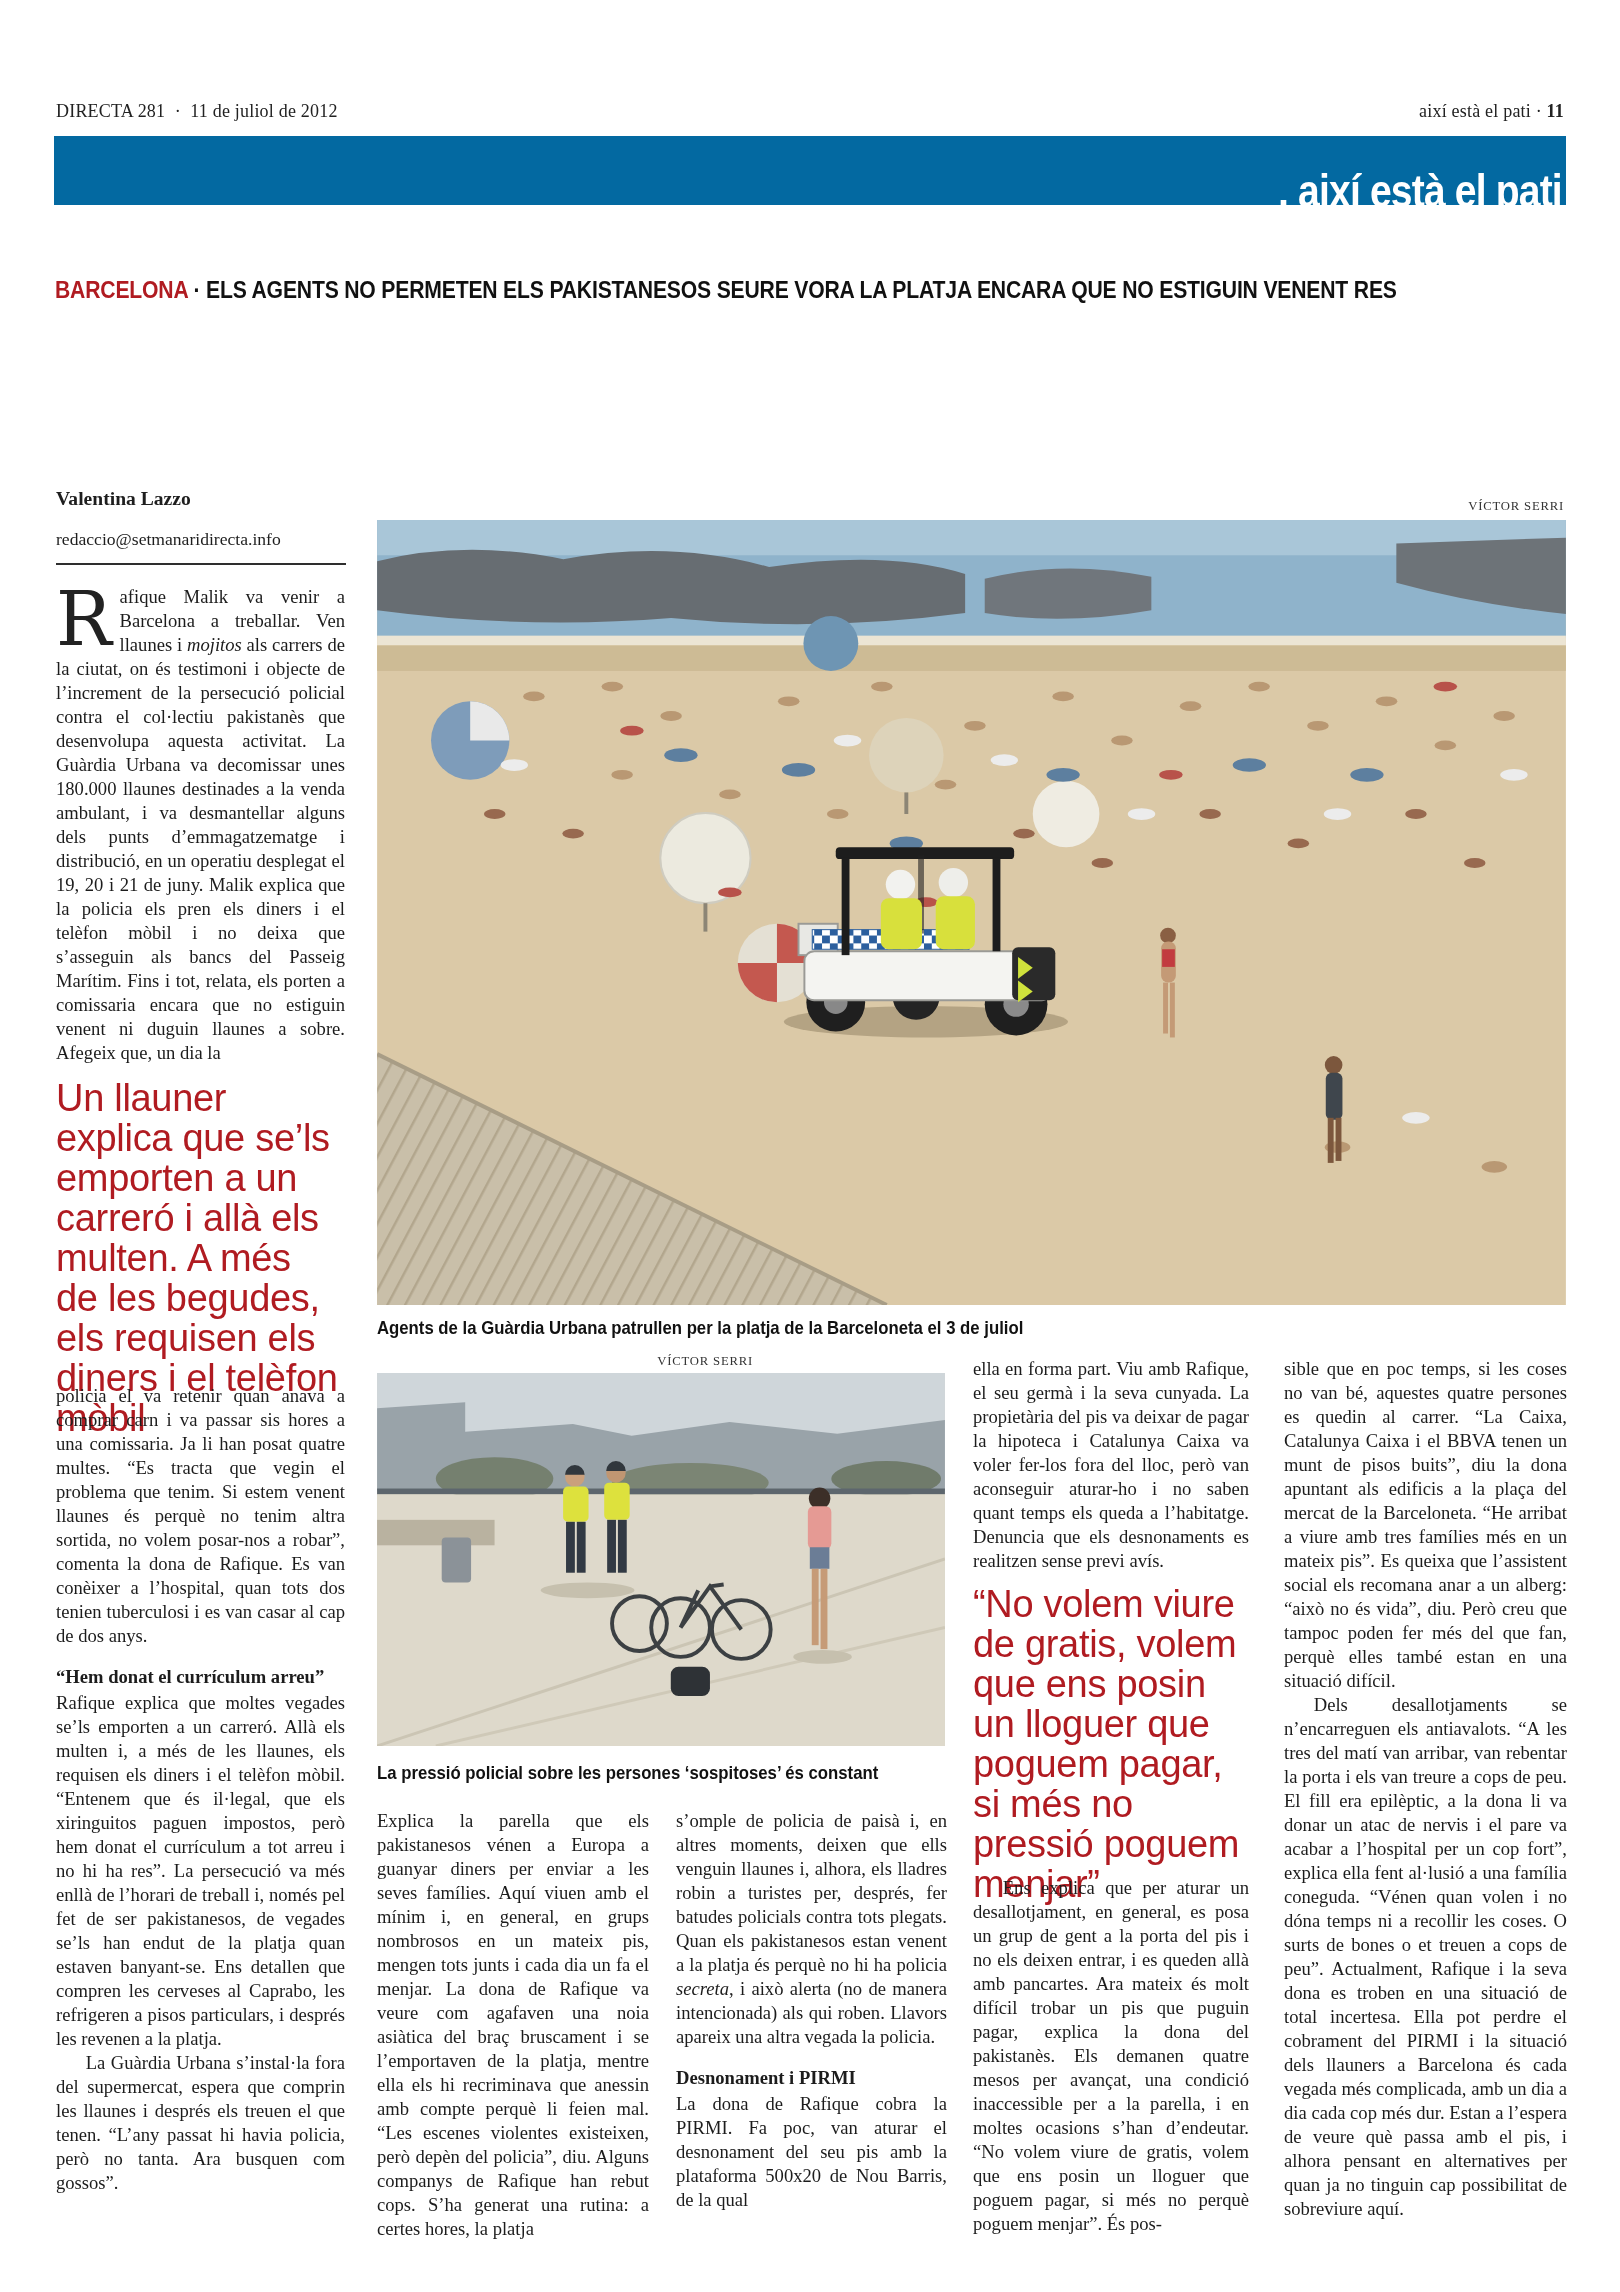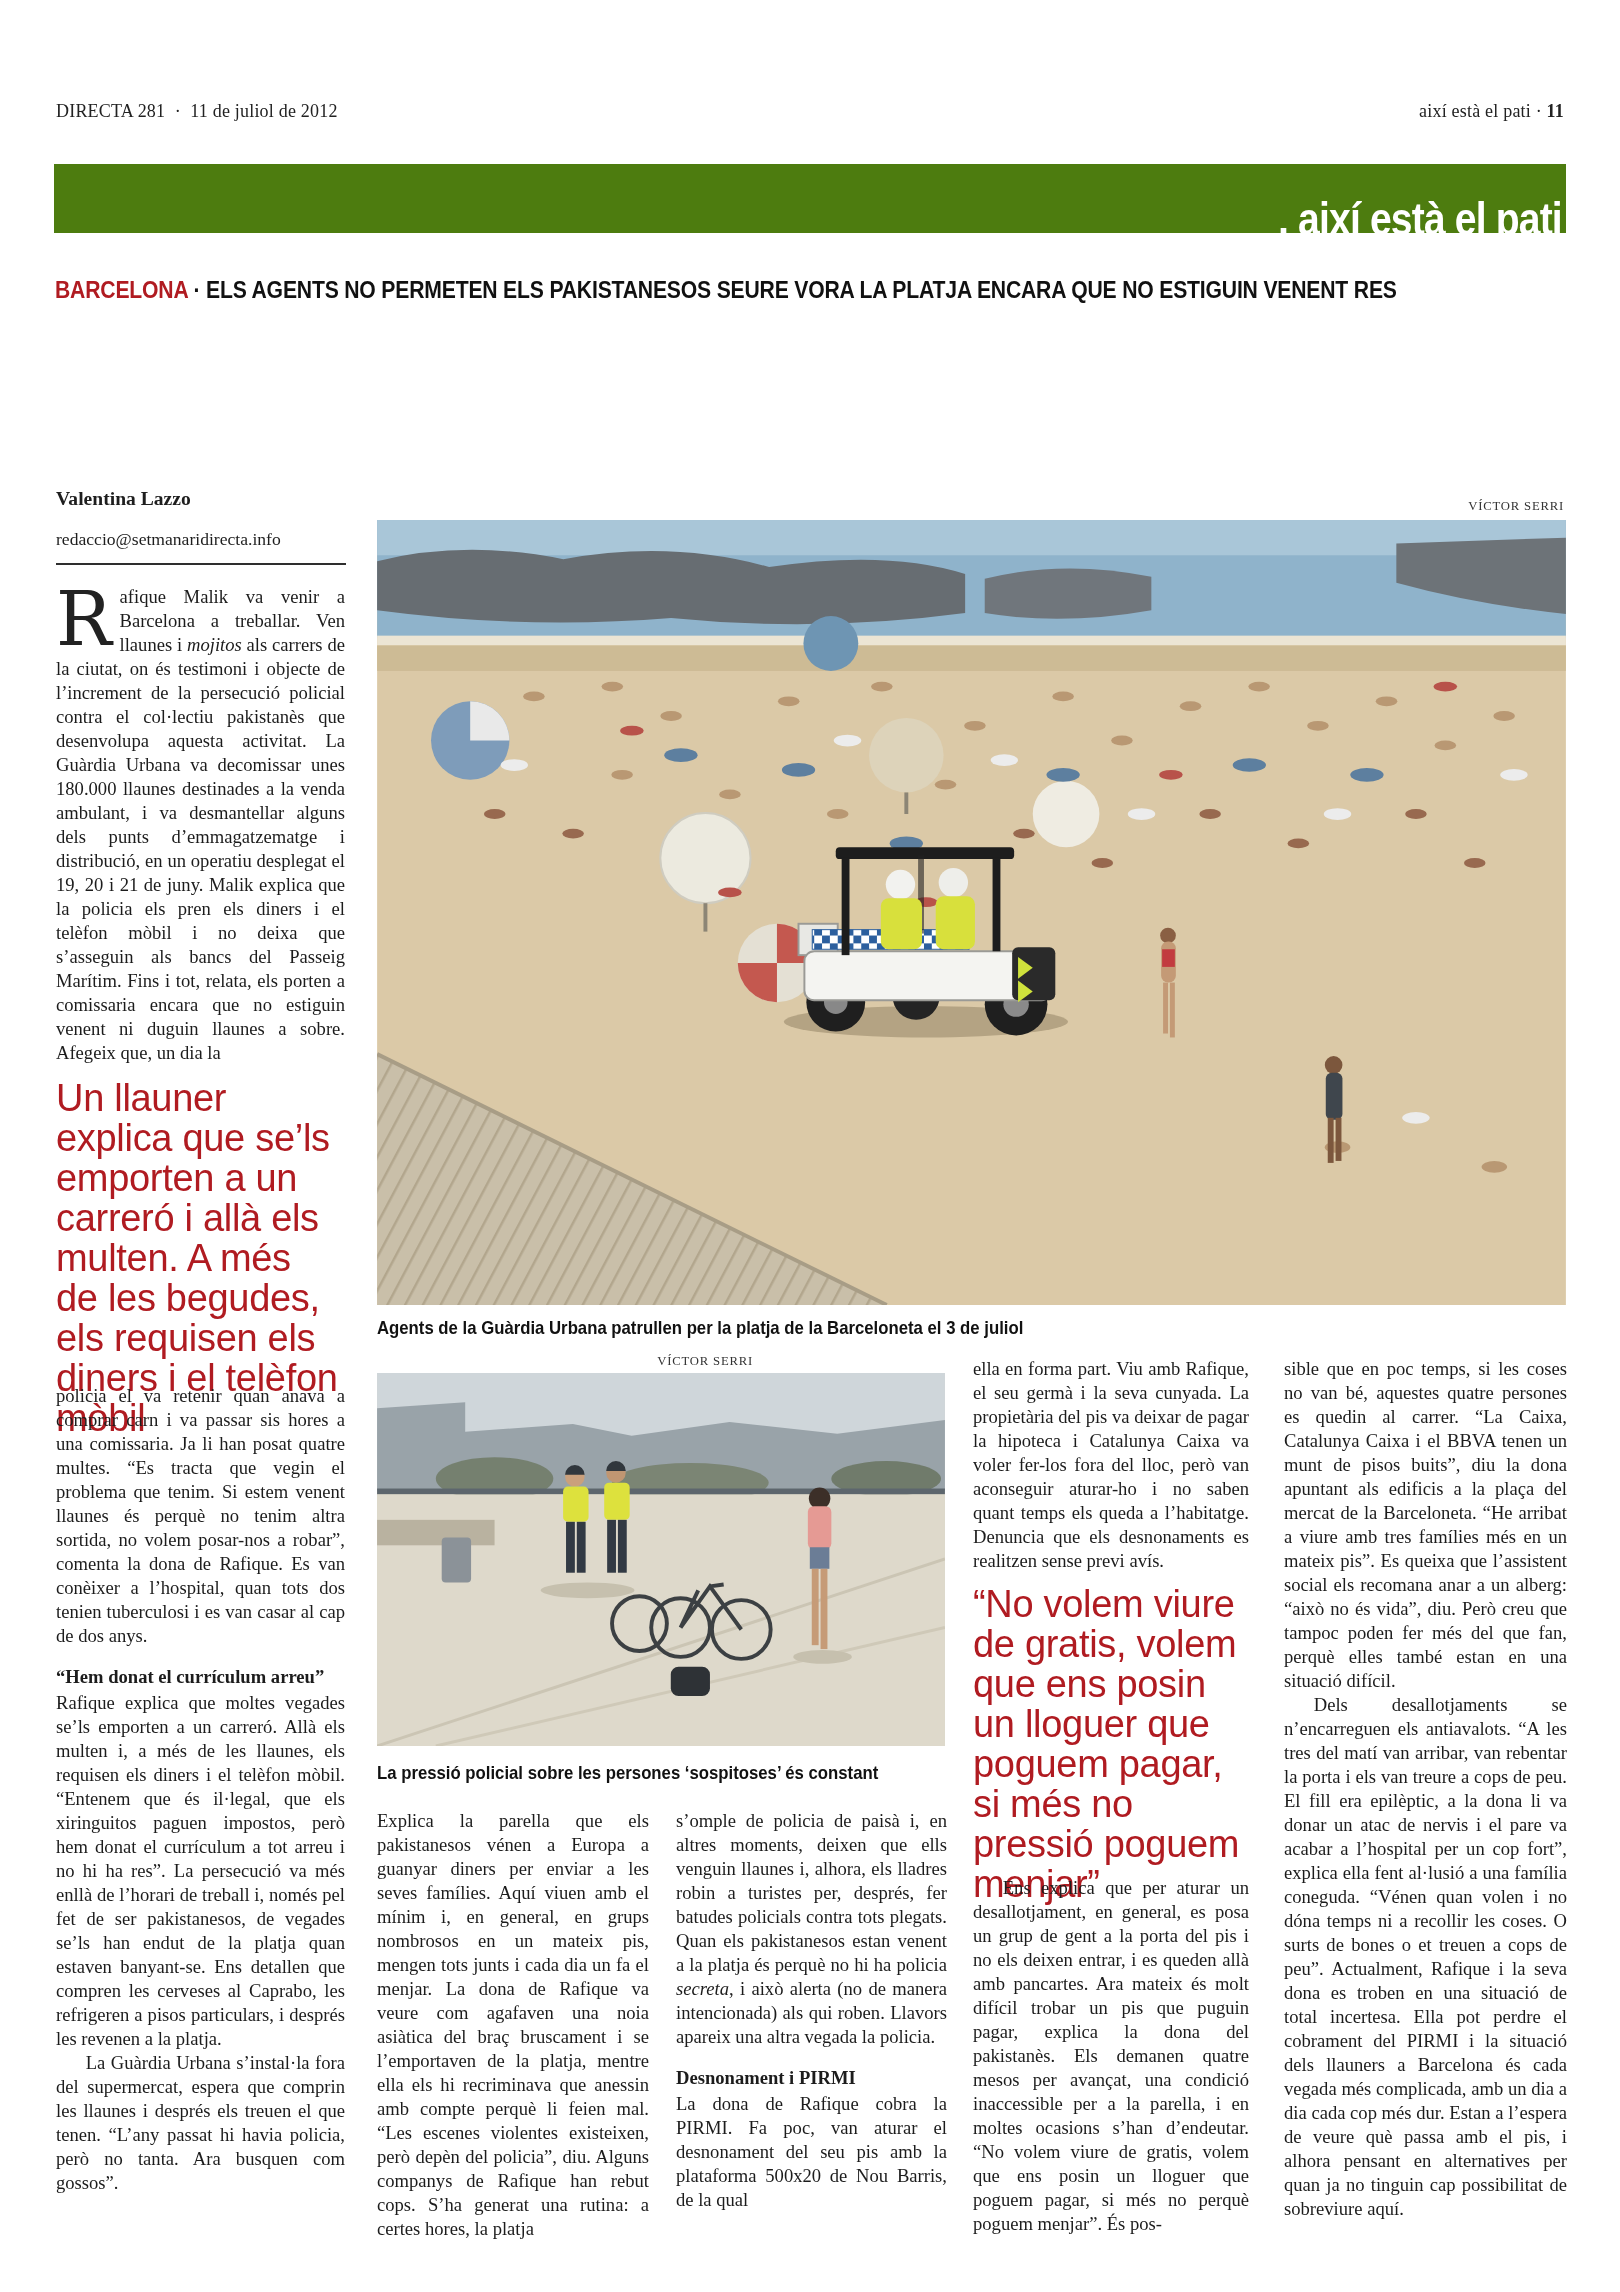--- a/index.html
+++ b/index.html
@@ -3,21 +3,21 @@
 <meta charset="utf-8">
 <style>
   html,body{margin:0;padding:0;background:#888;}
   .sheet{position:relative;width:1620px;height:2293px;background:#ffffff;overflow:hidden;
          font-family:"Liberation Serif",serif;color:#1e1e1e;}
   .abs{position:absolute;}
   
   .mast{font-size:18px;color:#222;letter-spacing:0.2px;}
   .mast b{font-weight:bold;}
   
-  .banner{background:#4d7c0f;margin-top:28px;}
+  .banner{background:#0369a1;}
   .banner-label{position:absolute;right:3.9px;bottom:-12.7px;color:#fff;white-space:nowrap;
     font-family:"Liberation Sans",sans-serif;font-weight:bold;font-size:46px;letter-spacing:-1px;
     transform:scaleX(.85);transform-origin:right bottom;}
   
   .kicker{white-space:nowrap;font-family:"Liberation Sans",sans-serif;font-weight:bold;
     font-size:23.5px;letter-spacing:-0.2px;transform:scaleX(.9);transform-origin:left top;color:#111;}
   .kicker .loc{color:#b01b21;}
   
   .headline-line{white-space:nowrap;font-family:"Liberation Sans",sans-serif;font-weight:bold;
     font-size:84px;line-height:97px;letter-spacing:-2.5px;color:#121212;

